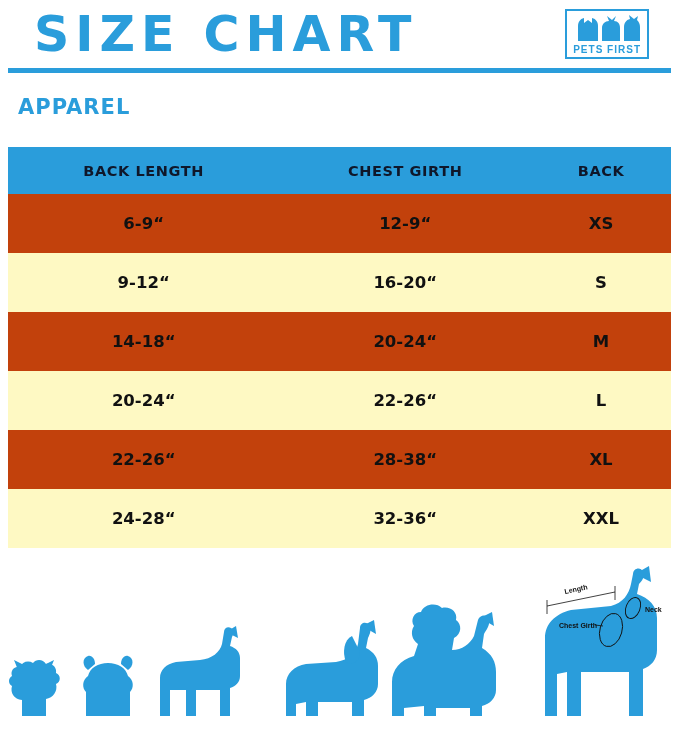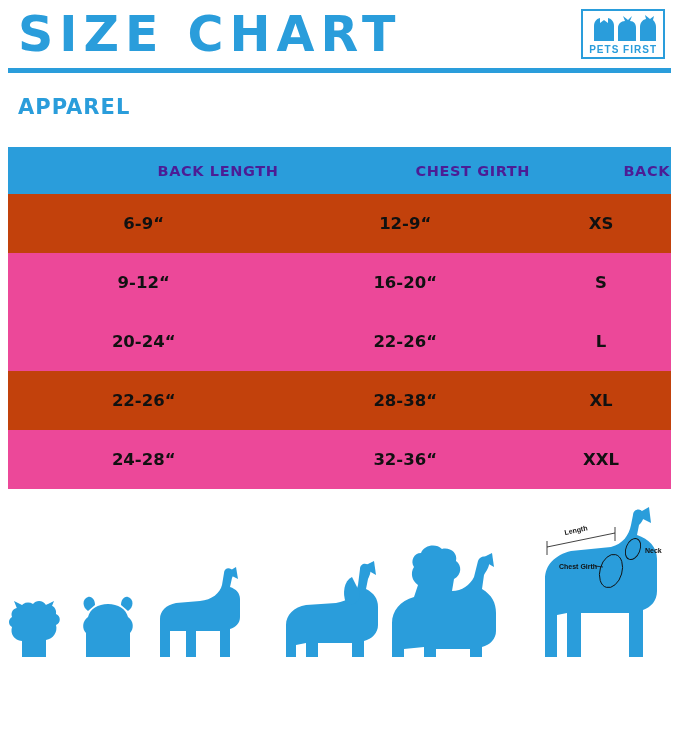--- a/index.html
+++ b/index.html
@@ -19,21 +19,21 @@
     position: relative;
     width: 679px;
     height: 747px;
     box-sizing: border-box;
   }
 
   
   .header {
     position: relative;
     height: 68px;
-    padding: 0 8px;
+    padding: 0 24px;
     display: flex;
     align-items: center;
     justify-content: space-between;
     border-radius: 18px;
   }
   .title {
     font-family: "DejaVu Sans", sans-serif;
     font-weight: bold;
     font-size: 49px;
     letter-spacing: 6px;
@@ -82,38 +82,38 @@
 
   
   .table {
     margin: 0 8px;
     border-collapse: collapse;
     width: calc(100% - 16px);
     table-layout: fixed;
   }
   .table th {
     background: #2a9ddb;
-    color: #4c1d95;
+    color: #0f172a;
     font-size: 14.5px;
     font-weight: bold;
     letter-spacing: 0.6px;
     height: 45px;
-    text-align: right;
+    text-align: center;
     font-family: "DejaVu Sans", sans-serif;
   }
   .table td {
     height: 57px;
     text-align: center;
     font-size: 16.5px;
     font-weight: bold;
     color: #111111;
     font-family: "DejaVu Sans", sans-serif;
   }
   .row-dark td { background: #c2410c; }
-  .row-light td { background: #ec4899; }
+  .row-light td { background: #fef9c3; }
   .col-a { width: 41%; }
   .col-b { width: 38%; }
   .col-c { width: 21%; }
 
   
   .silhouettes {
     position: relative;
     margin-top: 18px;
     height: 150px;
   }
@@ -173,20 +173,25 @@
       <tr class="row-dark">
         <td>6-9“</td>
         <td>12-9“</td>
         <td>XS</td>
       </tr>
       <tr class="row-light">
         <td>9-12“</td>
         <td>16-20“</td>
         <td>S</td>
       </tr>
+      <tr class="row-dark">
+        <td>14-18“</td>
+        <td>20-24“</td>
+        <td>M</td>
+      </tr>
       <tr class="row-light">
         <td>20-24“</td>
         <td>22-26“</td>
         <td>L</td>
       </tr>
       <tr class="row-dark">
         <td>22-26“</td>
         <td>28-38“</td>
         <td>XL</td>
       </tr>

